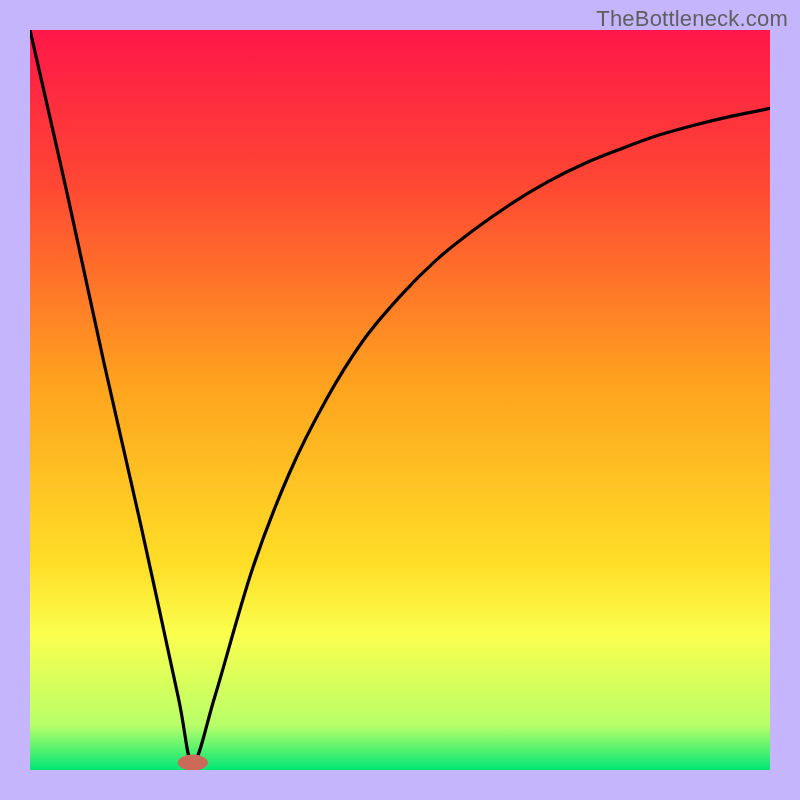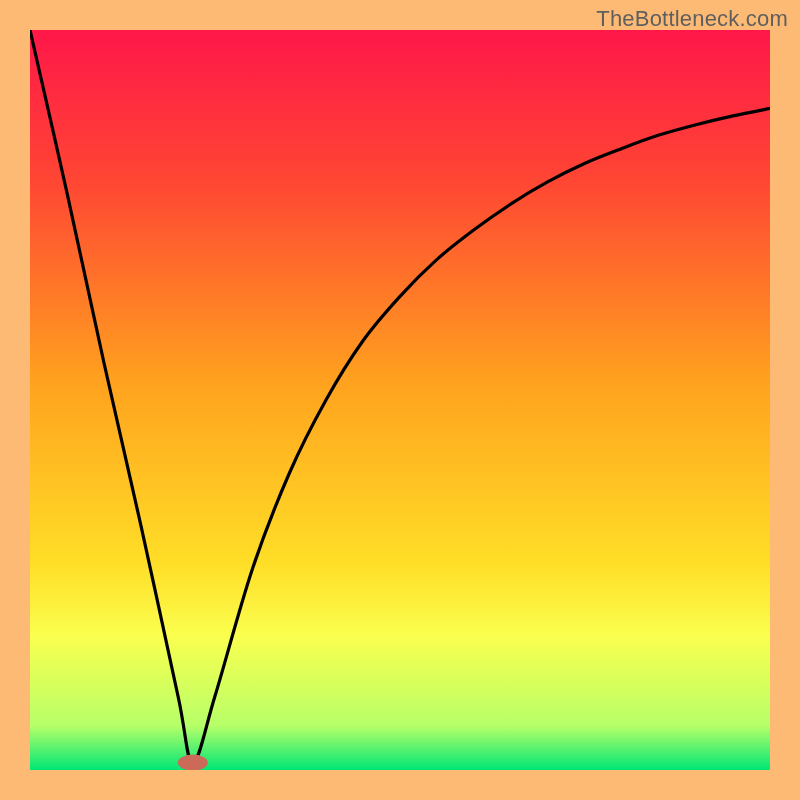--- a/index.html
+++ b/index.html
@@ -8,21 +8,21 @@
     width: 800px;
     height: 800px;
     background: #000;
     font-family: Arial, Helvetica, sans-serif;
     overflow: hidden;
   }
   .frame {
     position: relative;
     width: 800px;
     height: 800px;
-    background: #fdba74;
+    background: #c4b5fd;
   }
   .plot-area {
     position: absolute;
     left: 30px;
     top: 30px;
     width: 740px;
     height: 740px;
     overflow: hidden;
   }
   .watermark {

